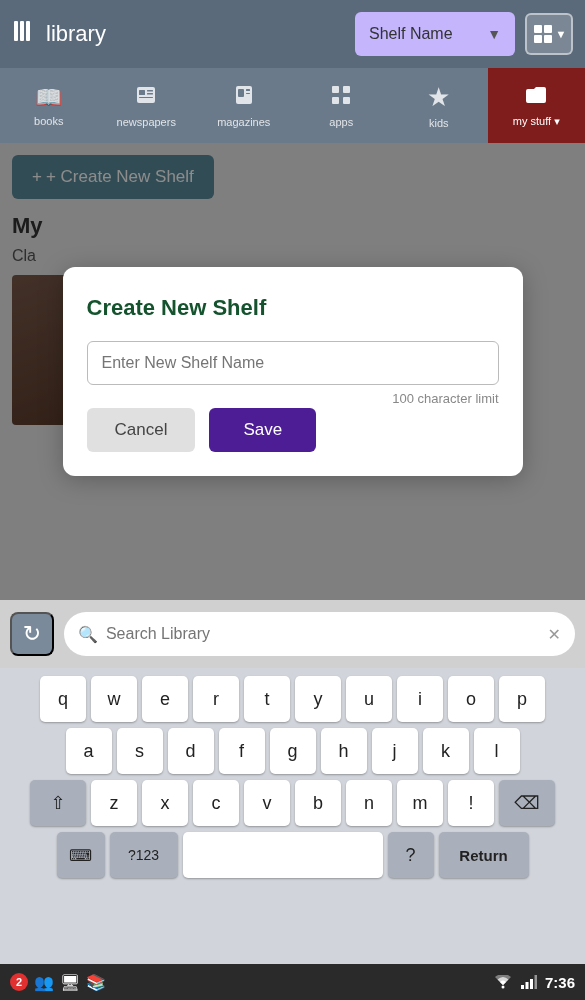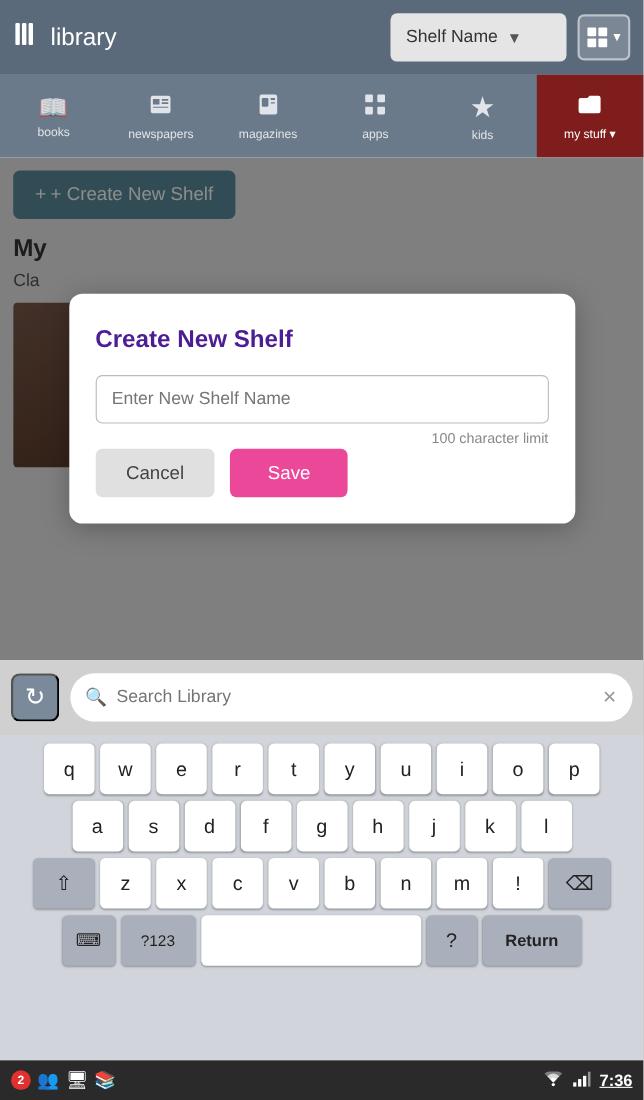--- a/index.html
+++ b/index.html
@@ -28,31 +28,32 @@
       color: white;
       font-size: 22px;
       font-weight: 300;
     }
     .logo-icon {
       color: white;
       font-size: 24px;
     }
     .header-spacer { flex: 1; }
     .shelf-dropdown {
-      background: #e5e5e5;
+      background: #c4b5fd;
       border: none;
       border-radius: 6px;
       padding: 13px 14px;
       font-size: 16px;
       display: flex;
       align-items: center;
       gap: 8px;
       color: #333;
       cursor: pointer;
       min-width: 160px;
+      justify-content: space-between;
     }
     .shelf-dropdown .arrow { color: #555; font-size: 14px; }
     .grid-btn {
       background: rgba(255,255,255,0.2);
       border: 2px solid rgba(255,255,255,0.5);
       border-radius: 6px;
       width: 48px;
       height: 42px;
       display: flex;
       align-items: center;
@@ -155,21 +156,21 @@
       background: white;
       border-radius: 12px;
       border: 2px solid #4aaSaa;
       padding: 28px 24px 24px;
       width: 460px;
       box-shadow: 0 4px 24px rgba(0,0,0,0.25);
     }
     .dialog-title {
       font-size: 22px;
       font-weight: bold;
-      color: #4c1d95;
+      color: #14532d;
       margin-bottom: 20px;
     }
     .dialog-input {
       width: 100%;
       border: 1.5px solid #bbb;
       border-radius: 6px;
       padding: 12px 14px;
       font-size: 16px;
       color: #999;
       outline: none;
@@ -189,21 +190,21 @@
     .btn-cancel {
       background: #e0e0e0;
       border: none;
       border-radius: 6px;
       padding: 12px 28px;
       font-size: 17px;
       color: #444;
       cursor: pointer;
     }
     .btn-save {
-      background: #ec4899;
+      background: #4c1d95;
       border: none;
       border-radius: 6px;
       padding: 12px 34px;
       font-size: 17px;
       color: white;
       cursor: pointer;
     }
 
     
     .search-bar-area {
@@ -300,21 +301,21 @@
       width: 18px;
       height: 18px;
       font-size: 11px;
       display: flex;
       align-items: center;
       justify-content: center;
       font-weight: bold;
     }
     .status-icon { color: white; font-size: 16px; }
     .status-spacer { flex: 1; }
-    .status-right { display: flex; align-items: flex-start; gap: 8px; color: white; font-size: 14px; text-decoration: underline; }
+    .status-right { display: flex; align-items: center; gap: 8px; color: white; font-size: 14px; }
     .time-text { color: white; font-size: 15px; font-weight: bold; }
 
     .content-wrapper {
       position: relative;
       height: 457px;
       overflow: hidden;
     }
   </style>
 </head>
 <body>

